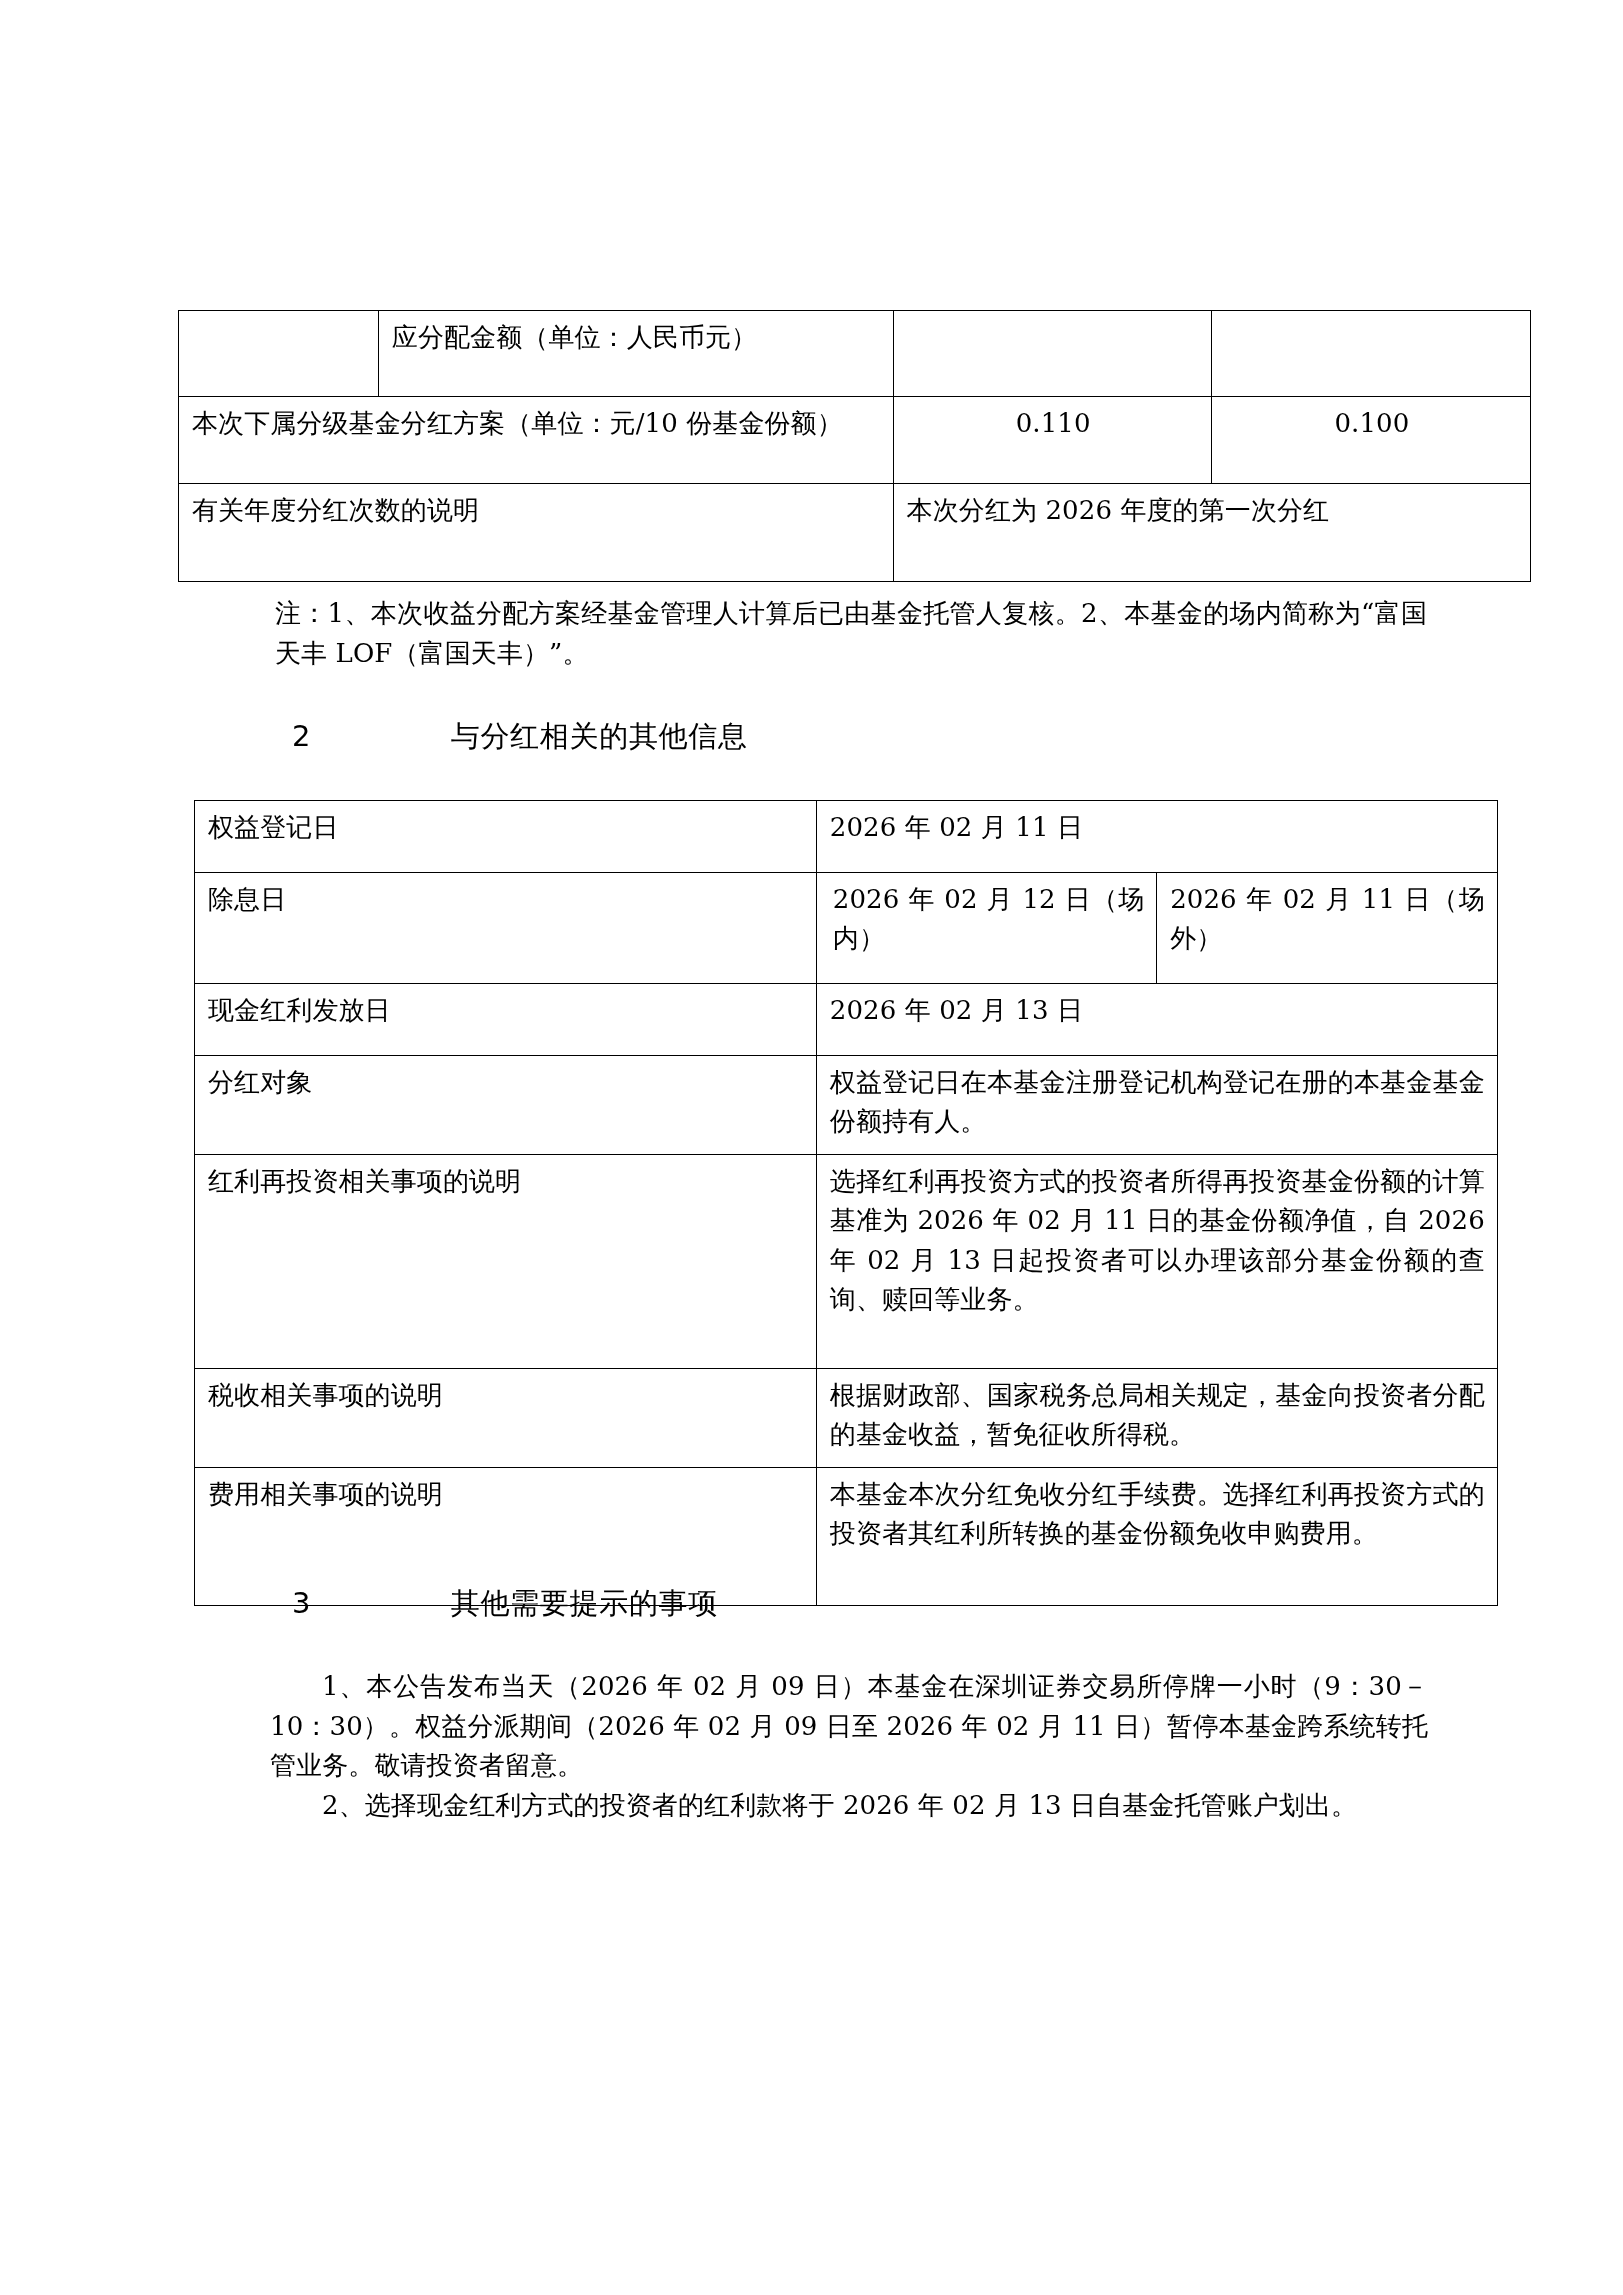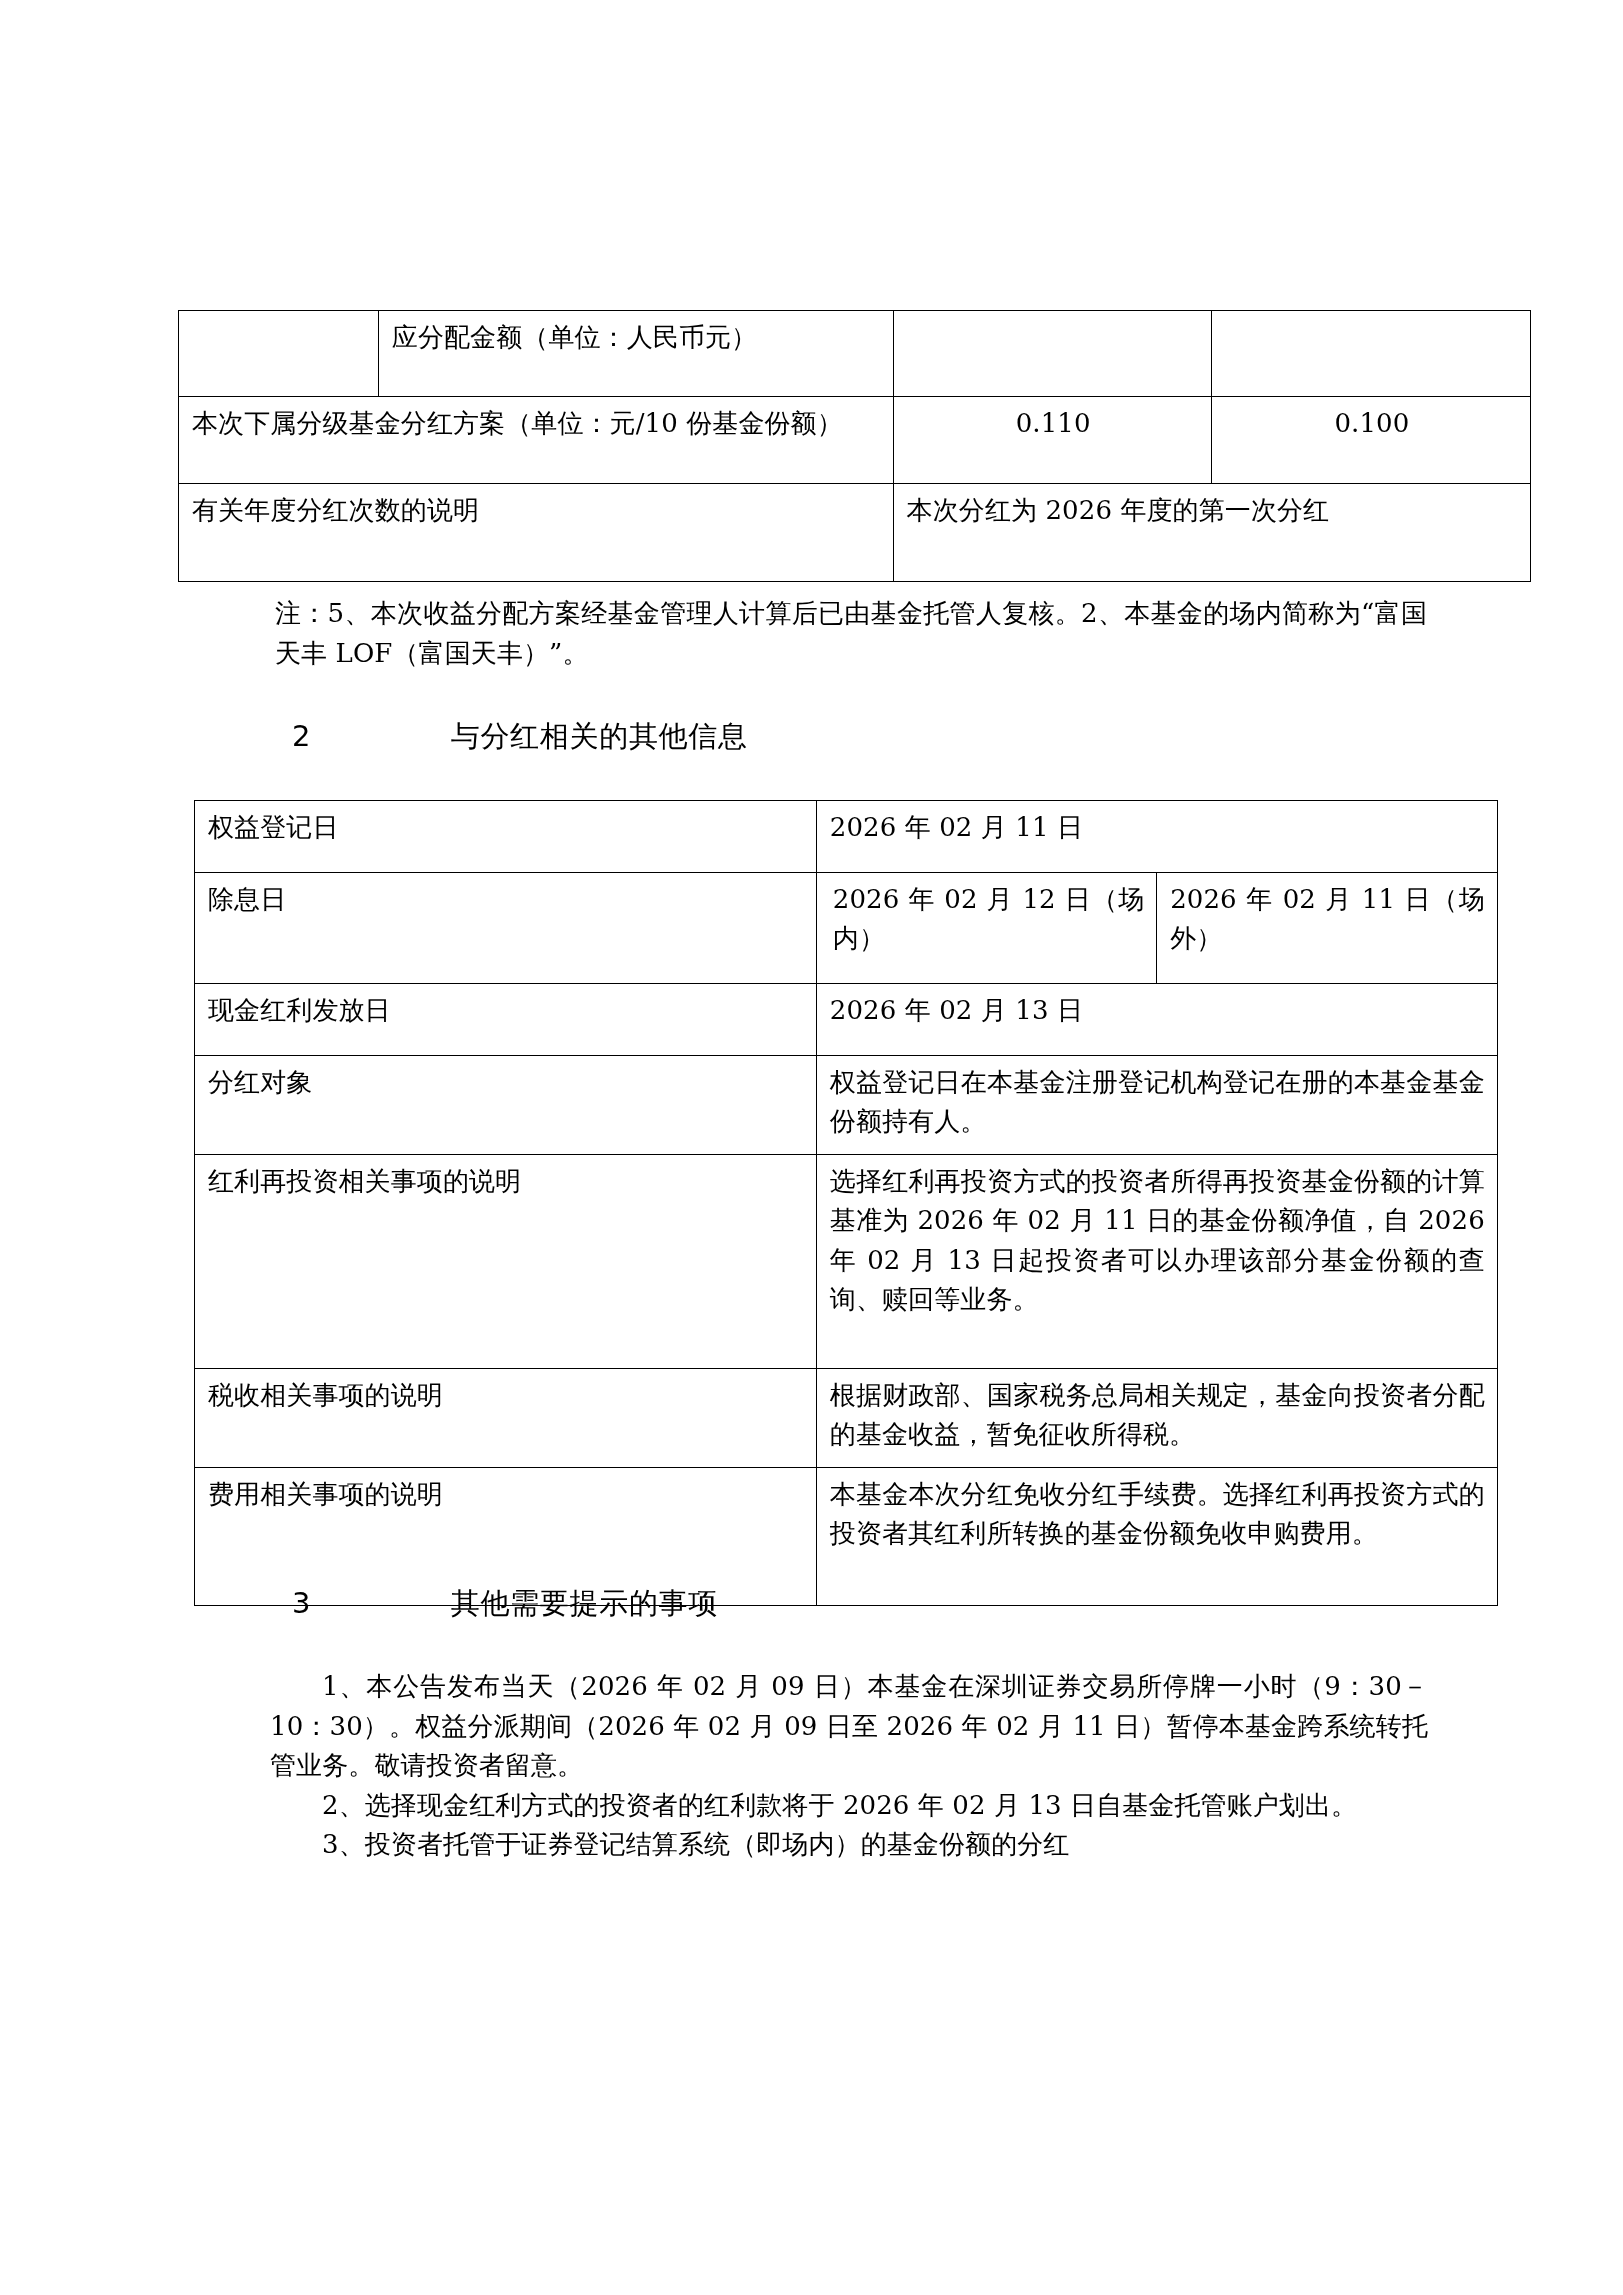--- a/index.html
+++ b/index.html
@@ -124,21 +124,21 @@
       <td class="c3 num">0.110</td>
       <td class="c4 num">0.100</td>
     </tr>
     <tr class="r3">
       <td colspan="2" class="mid">有关年度分红次数的说明</td>
       <td colspan="2" class="mid">本次分红为 2026 年度的第一次分红</td>
     </tr>
   </tbody>
     </table>
 
-  <div class="para justify-zh" id="note-first-table">注：5、本次收益分配方案经基金管理人计算后已由基金托管人复核。2、本基金的场内简称为“富国天丰 LOF（富国天丰）”。</div>
+  <div class="para justify-zh" id="note-first-table">注：1、本次收益分配方案经基金管理人计算后已由基金托管人复核。2、本基金的场内简称为“富国天丰 LOF（富国天丰）”。</div>
 
   <div class="heading" id="heading-section-2"><span>2</span>		<span>与分红相关的其他信息</span></div>
 
   <table id="table-dividend-info" class="doc-table">
     <tbody>
         <tr>
       <td class="k" style="height:58px">权益登记日</td>
       <td class="v" colspan="2">2026 年 02 月 11 日</td>
     </tr>
     <tr>
@@ -167,17 +167,16 @@
       <td class="v justify-zh" colspan="2">本基金本次分红免收分红手续费。选择红利再投资方式的投资者其红利所转换的基金份额免收申购费用。</td>
     </tr>
   </tbody>
     </table>
 
   <div class="heading" id="heading-section-3"><span>3</span>		<span>其他需要提示的事项</span></div>
 
   <div class="para" id="other-notes">
     <p class="justify-zh">1、本公告发布当天（2026 年 02 月 09 日）本基金在深圳证券交易所停牌一小时（9：30－10：30）。权益分派期间（2026 年 02 月 09 日至 2026 年 02 月 11 日）暂停本基金跨系统转托管业务。敬请投资者留意。</p>
     <p class="justify-zh">2、选择现金红利方式的投资者的红利款将于 2026 年 02 月 13 日自基金托管账户划出。</p>
-    <p class="justify-zh">3、投资者托管于证券登记结算系统（即场内）的基金份额的分红</p>
   </div>
 
 </div>
 
 
 </body></html>

